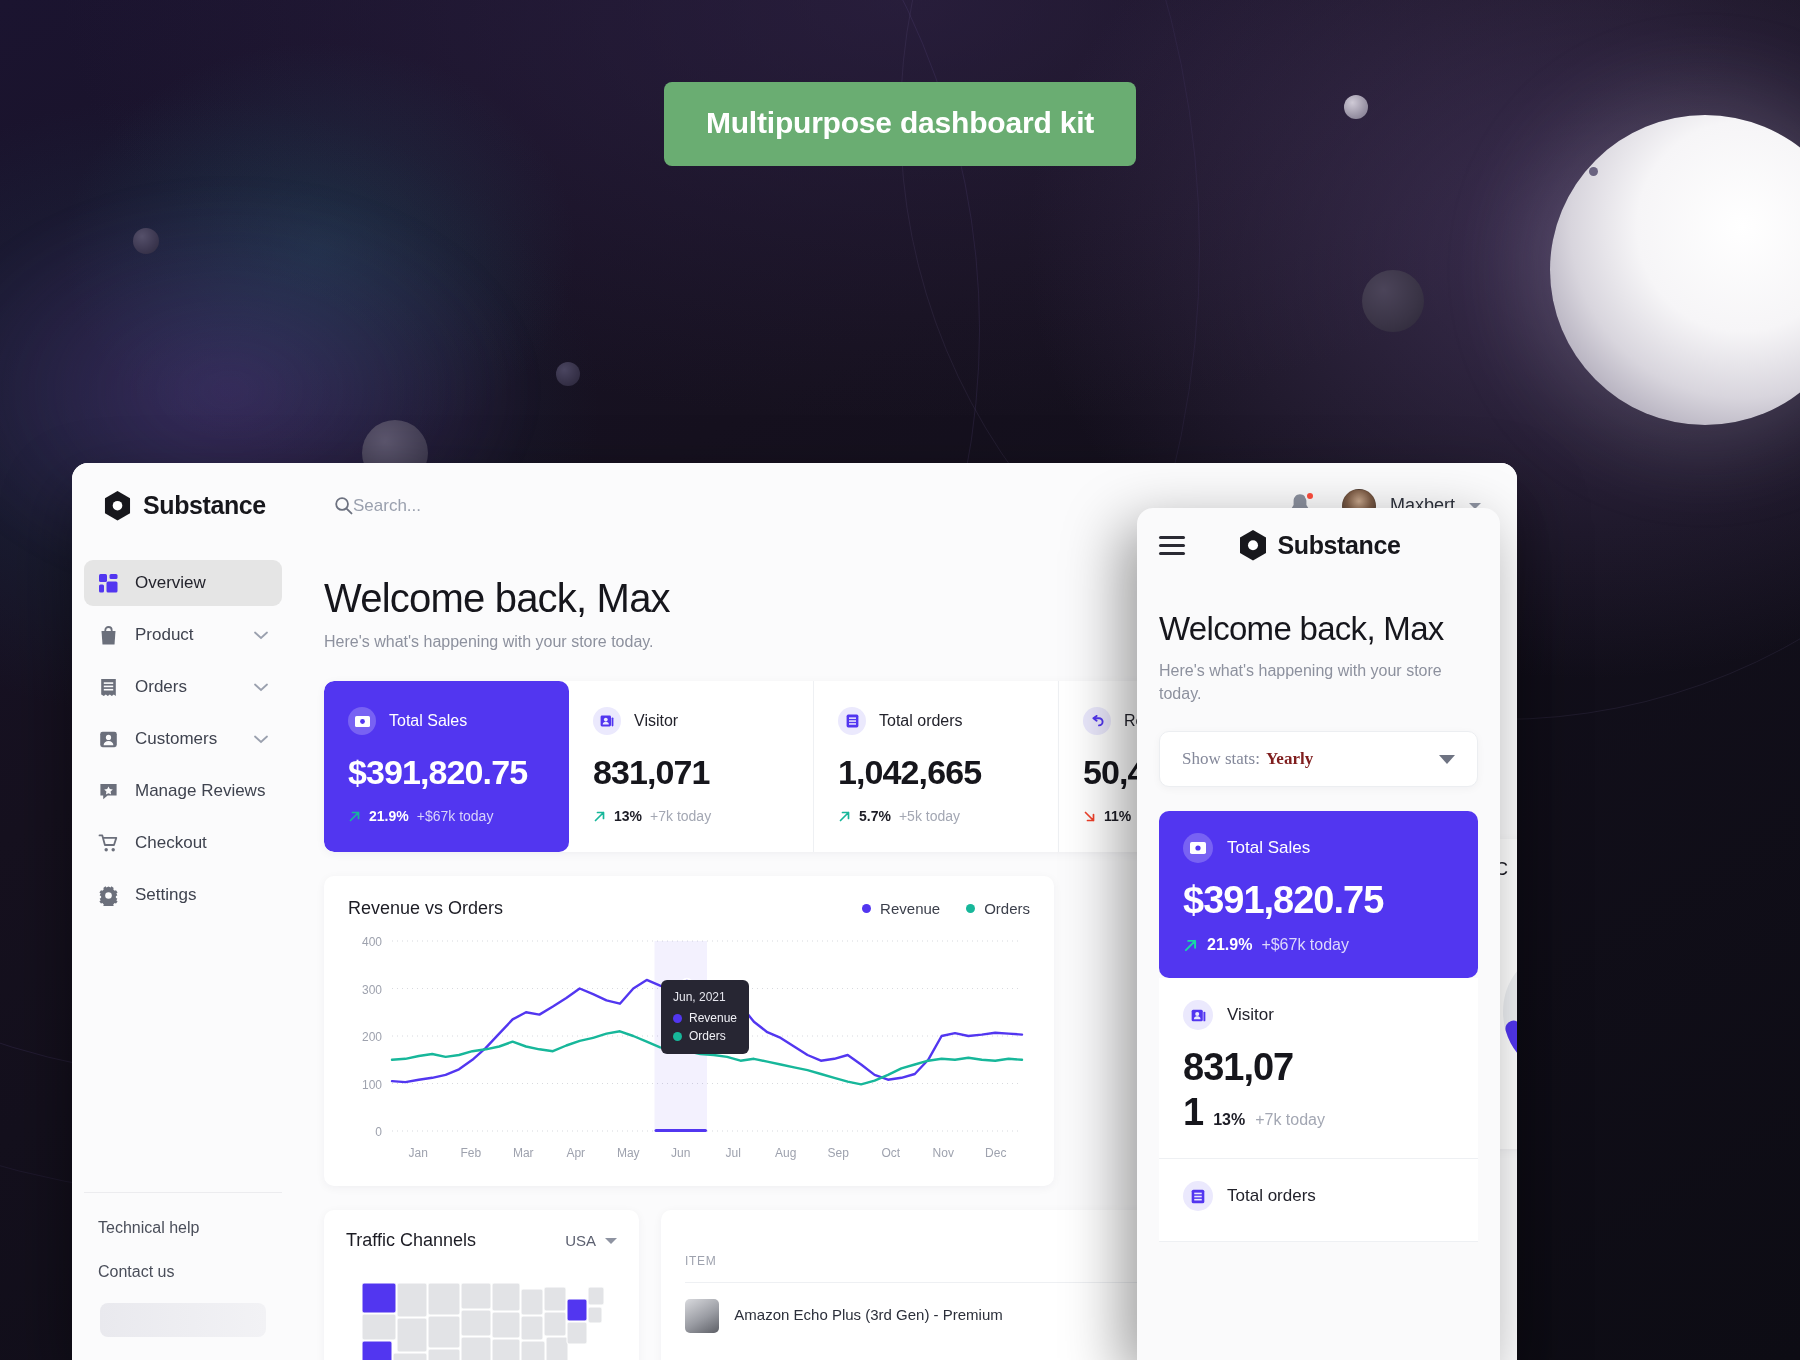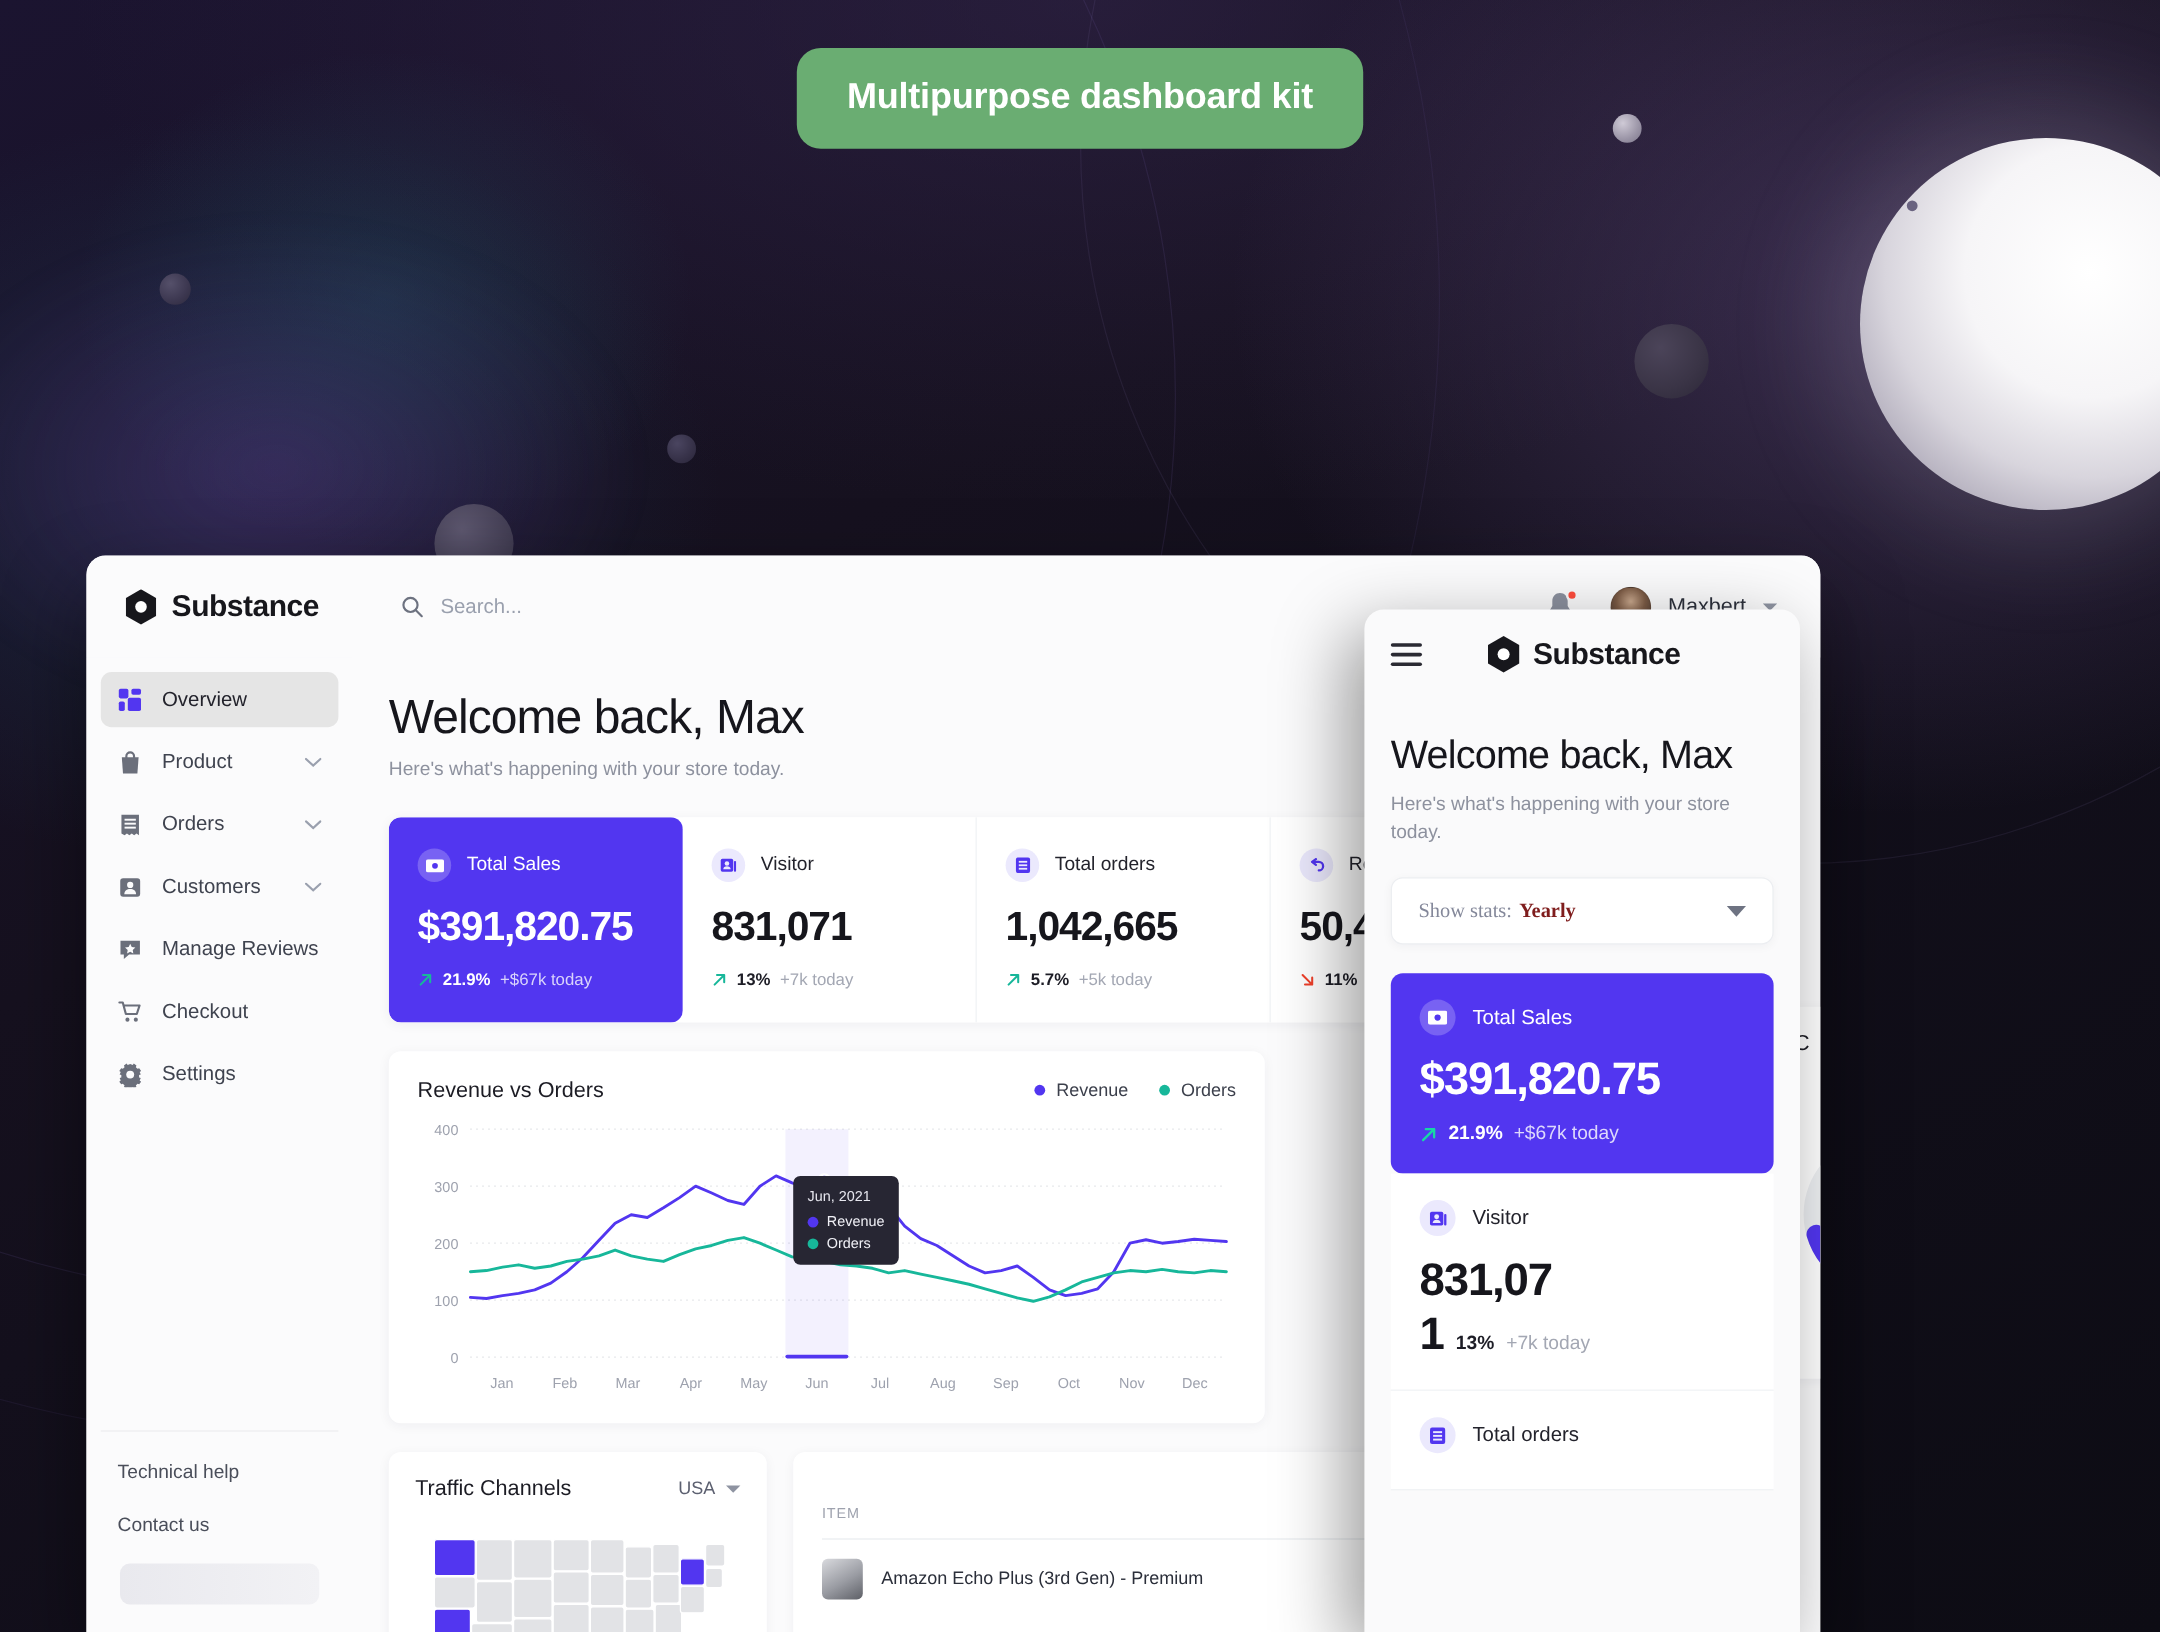--- a/index.html
+++ b/index.html
@@ -57,28 +57,28 @@
     background: radial-gradient(circle at 35% 32%, #4a4560 0%, #363148 60%, #29253a 100%); }
   .moon.m5 { left: 362px; top: 420px; width: 66px; height: 66px;
     background: radial-gradient(circle at 35% 32%, #5d576f 0%, #454056 60%, #343044 100%); }
   .moon.m6 { left: 1589px; top: 167px; width: 9px; height: 9px;
     background: #6a6380; }
 
   
   .hero { position: absolute; left: 0; right: 0; top: 0; text-align: center; z-index: 5; }
   .badge {
     display: inline-block;
-    margin-top: 40px;
+    margin-top: 82px;
     background: #6aad72;
     color: #ffffff;
     font-size: 30px;
     font-weight: bold;
     letter-spacing: -0.2px;
     padding: 24px 42px 26px;
-    border-radius: 20px;
+    border-radius: 8px;
   }
   .hero-title {
     margin-top: 36px;
     color: #ffffff;
     font-size: 66px;
     font-weight: bold;
     line-height: 1.0;
     letter-spacing: -1.6px;
   }
   .hero-title .line2 { display: block; margin-top: 24px; }
@@ -95,21 +95,21 @@
     z-index: 10;
   }
   .app-topbar {
     height: 85px;
     display: flex; align-items: center;
     background: #fbfbfc;
   }
   .brand { display: flex; align-items: center; gap: 12px; width: 222px; padding-left: 32px; }
   .brand-mark { width: 27px; height: 30px; display: block; }
   .brand-name { font-size: 25px; font-weight: bold; color: #17171c; letter-spacing: -0.4px; }
-  .searchbox { display: flex; align-items: center; gap: 14px; margin-left: 40px; }
+  .searchbox { display: flex; align-items: center; margin-left: 40px; }
   .search-input {
     border: none; outline: none; background: transparent;
     font-family: "Liberation Sans", sans-serif;
     font-size: 17px; color: #5d6170; width: 380px;
   }
   .search-input::placeholder { color: #9aa0ae; }
   .topbar-right { margin-left: auto; display: flex; align-items: center; gap: 28px; padding-right: 36px; }
   .bell-wrap { position: relative; width: 26px; height: 28px; }
   .bell-dot {
     position: absolute; right: -1px; top: -1px;

